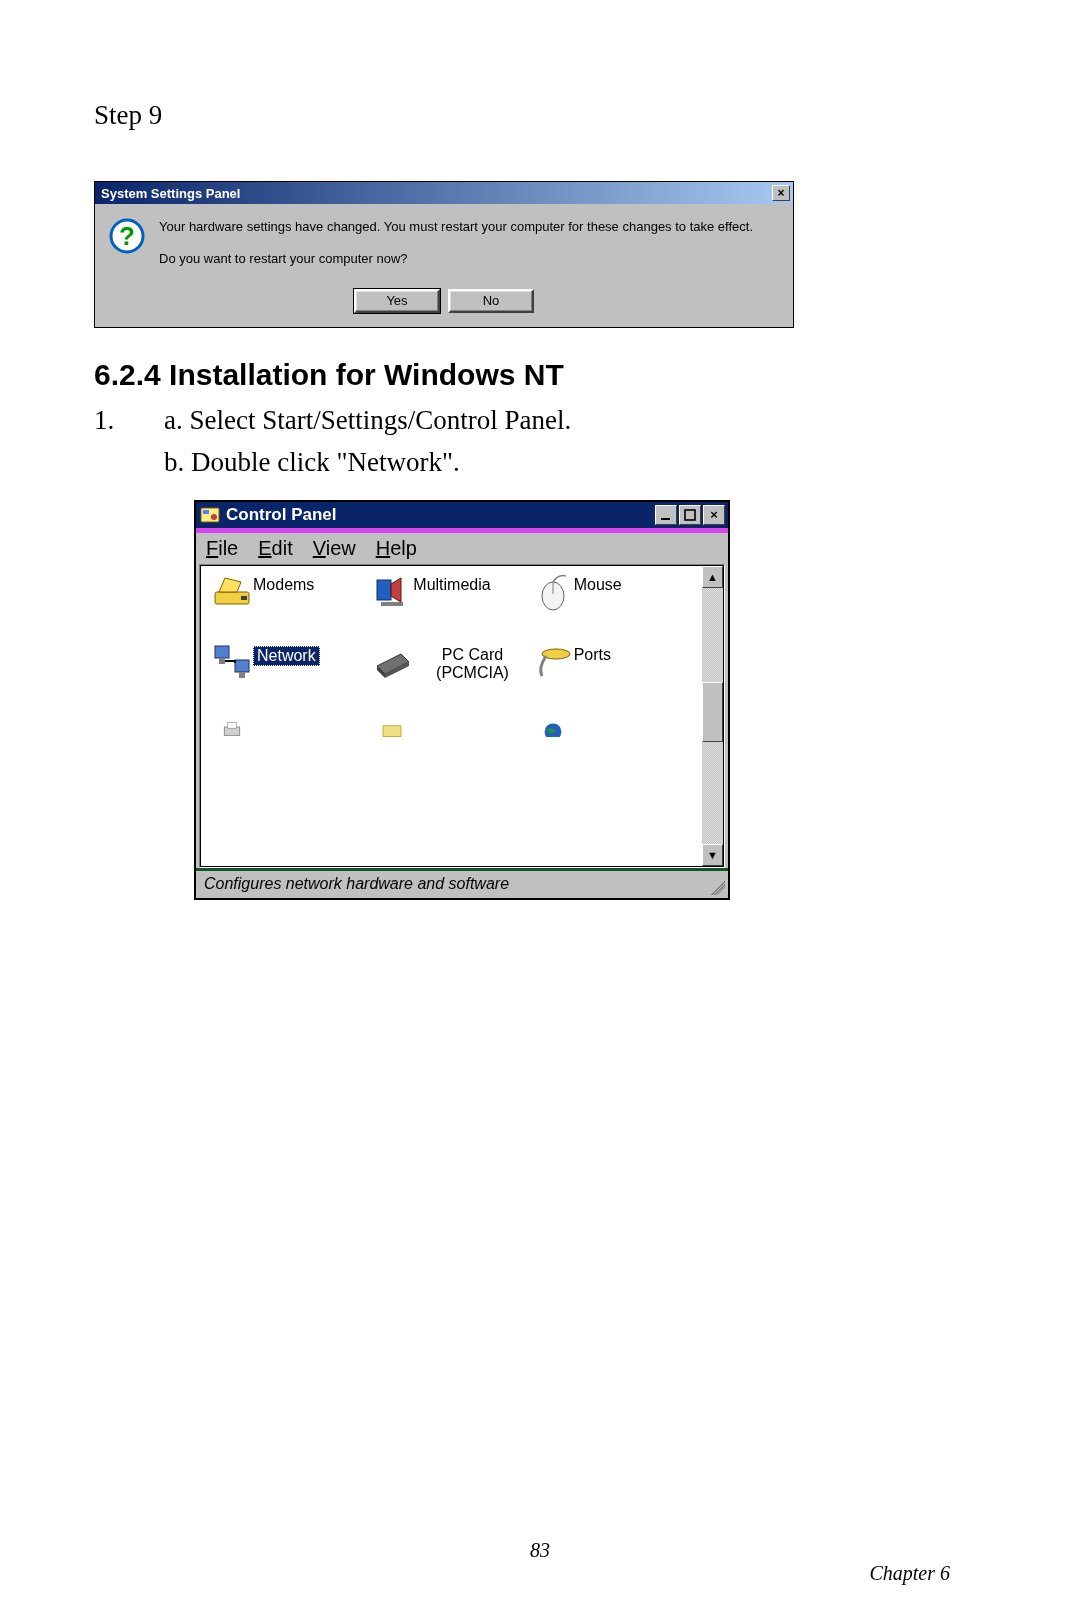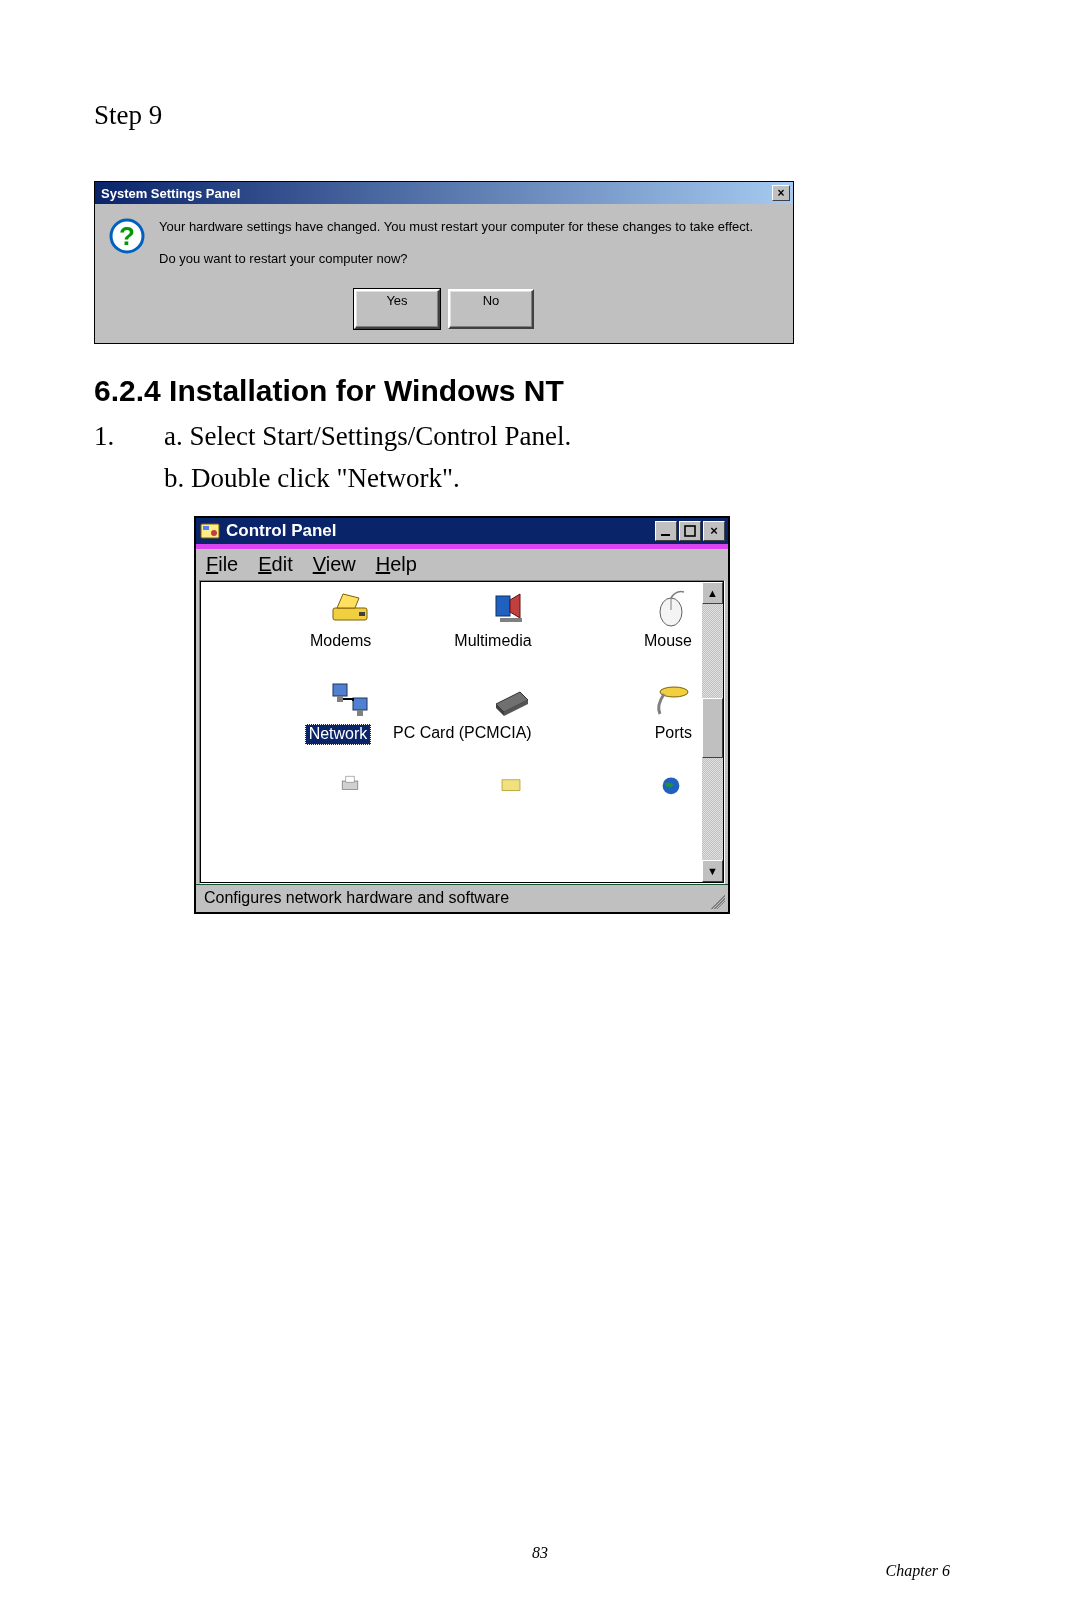--- a/index.html
+++ b/index.html
@@ -75,21 +75,21 @@
     width: 36px; height: 36px; flex: 0 0 36px;
     margin-right: 14px;
   }
   .dlg-text { flex: 1; font-size: 13px; line-height: 1.35; color:#000; }
   .dlg-text p { margin: 0 0 14px 0; }
   .btn-row {
     display: flex; justify-content: center; gap: 8px;
     margin: 8px 0 2px 0;
   }
   .win-btn {
-    min-width: 86px; height: 40px;
+    min-width: 86px; height: 24px;
     background: #c0c0c0;
     border-top: 2px solid #fff;
     border-left: 2px solid #fff;
     border-right: 2px solid #404040;
     border-bottom: 2px solid #404040;
     font-family: Tahoma, Arial, sans-serif;
     font-size: 13px;
     text-align: center;
     line-height: 20px;
     box-shadow: inset -1px -1px 0 #808080, inset 1px 1px 0 #dfdfdf;
@@ -178,50 +178,51 @@
   }
   .icon-grid {
     display:grid;
     grid-template-columns: repeat(3, 1fr);
     padding: 6px 10px 0 10px;
     row-gap: 30px;
     font-family: "MS Sans Serif", Tahoma, Arial, sans-serif;
     font-size:16px;
     text-align:center;
   }
-  .icon-cell { display:flex; flex-direction:column; align-items:flex-end; }
+  .icon-cell { display:flex; flex-direction:row; align-items:flex-start; }
   .icon-box { width:42px; height:40px; display:flex;align-items:center;justify-content:center; }
   .icon-label { margin-top:4px; line-height:1.15; }
   .icon-label.selected {
     background:#0a246a; color:#fff; padding:1px 4px;
     outline:1px dotted #fff; outline-offset:-1px;
   }
   .cp-status {
     padding: 4px 8px 5px 8px;
     font-size:16px;
-    border-top:1px solid #14532d;
+    border-top:3px solid #14532d;
     background:#c0c0c0;
     position:relative;
+    font-style:italic;
   }
   .cp-status::after{
     content:"";
     position:absolute; right:3px; bottom:3px;
     width:14px;height:14px;
     background:
       linear-gradient(135deg, transparent 50%, #808080 50%, #808080 55%, transparent 55%),
       linear-gradient(135deg, transparent 60%, #808080 60%, #808080 65%, transparent 65%),
       linear-gradient(135deg, transparent 70%, #808080 70%, #808080 75%, transparent 75%);
   }
 
   .footer {
     position:absolute;
     left:130px; right:130px; bottom:60px;
     display:flex; justify-content:space-between;
     font-style: italic;
-    font-size: 16px;
+    font-size: 20px;
   }
   .footer .pg { width:100%; text-align:center; }
   .footer .ch { position:absolute; right:0; }
   .footer-wrap { position:relative; width:100%; }
 </style>
 </head>
 <body>
 
 <div class="page">
 

